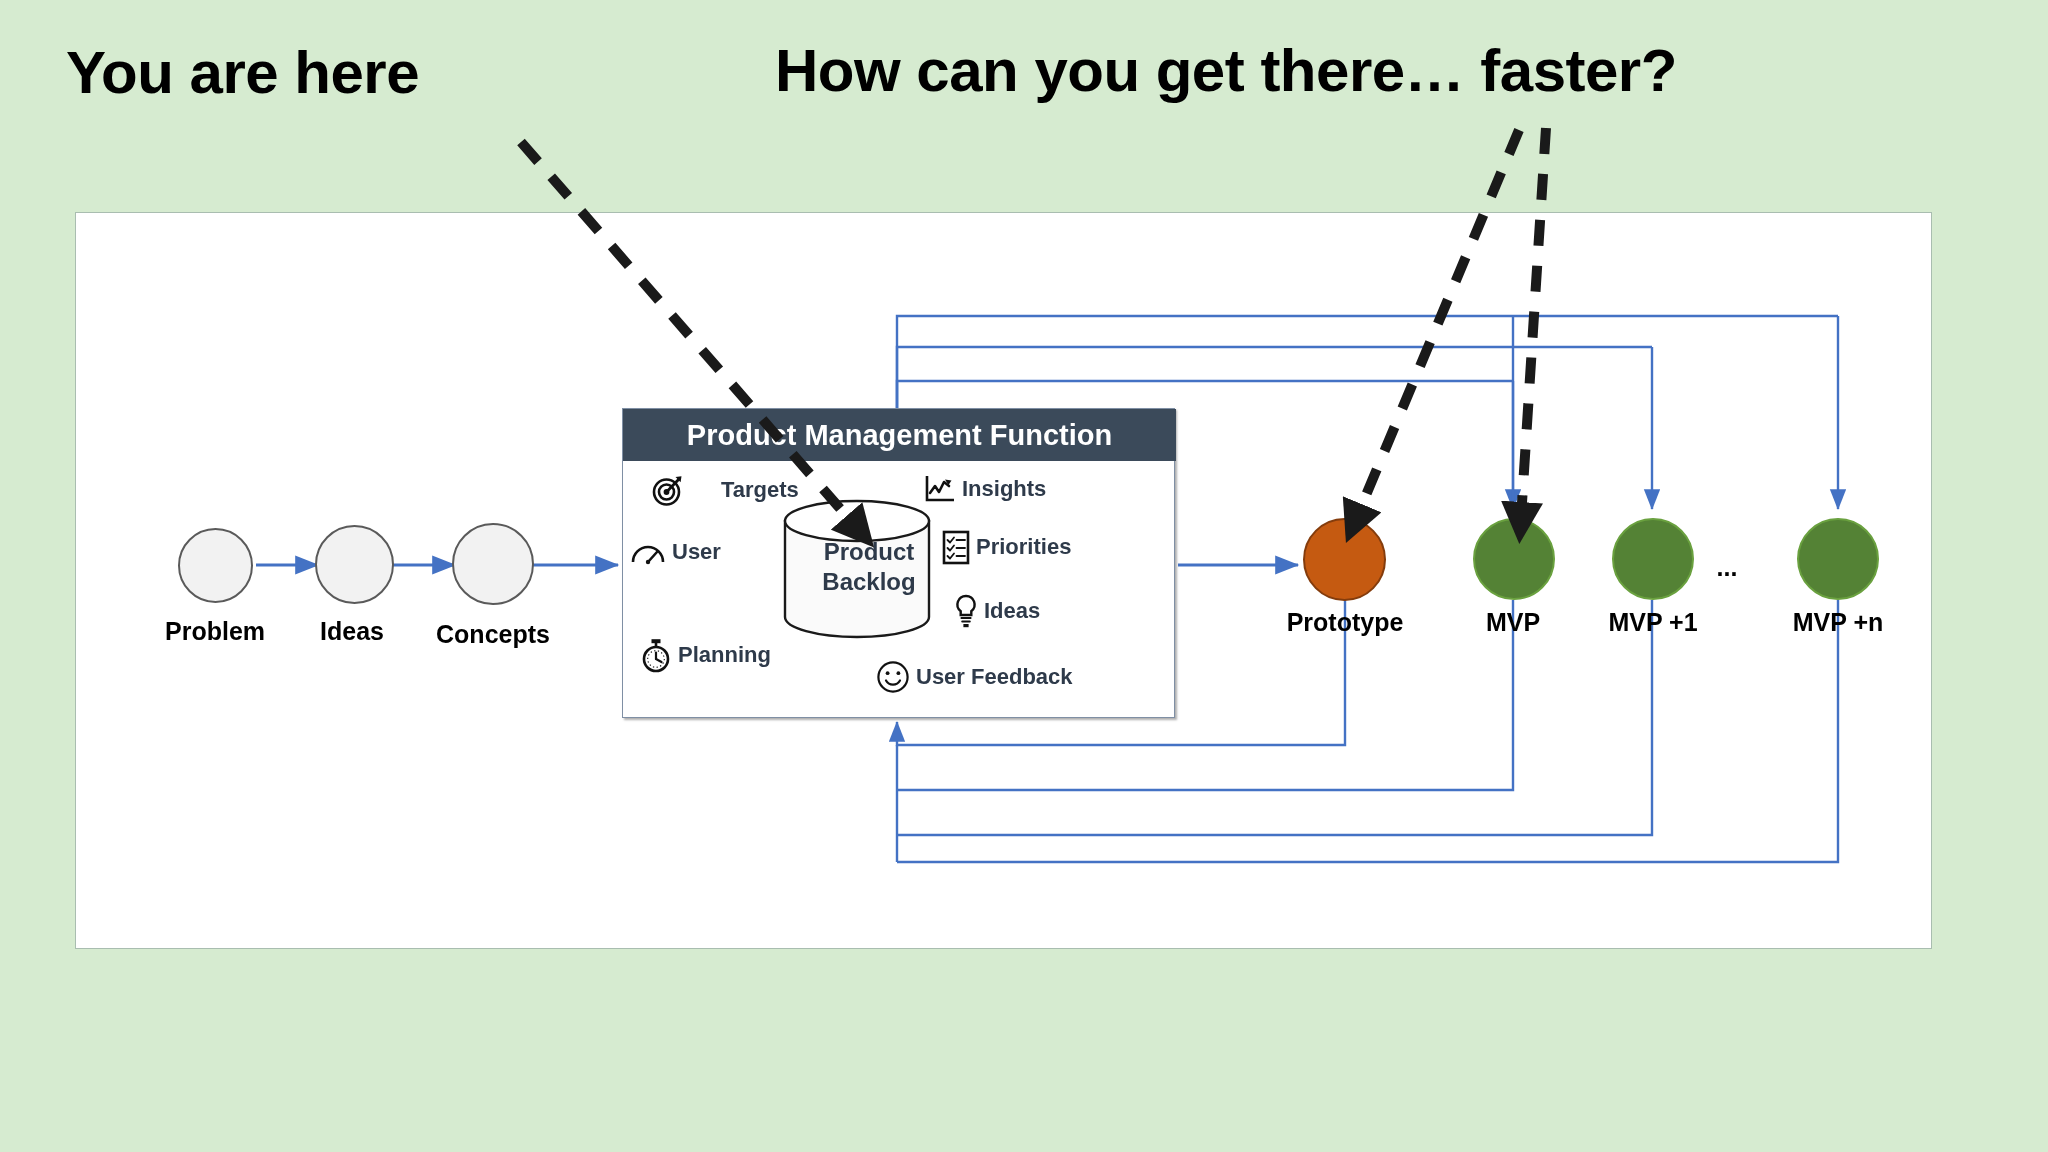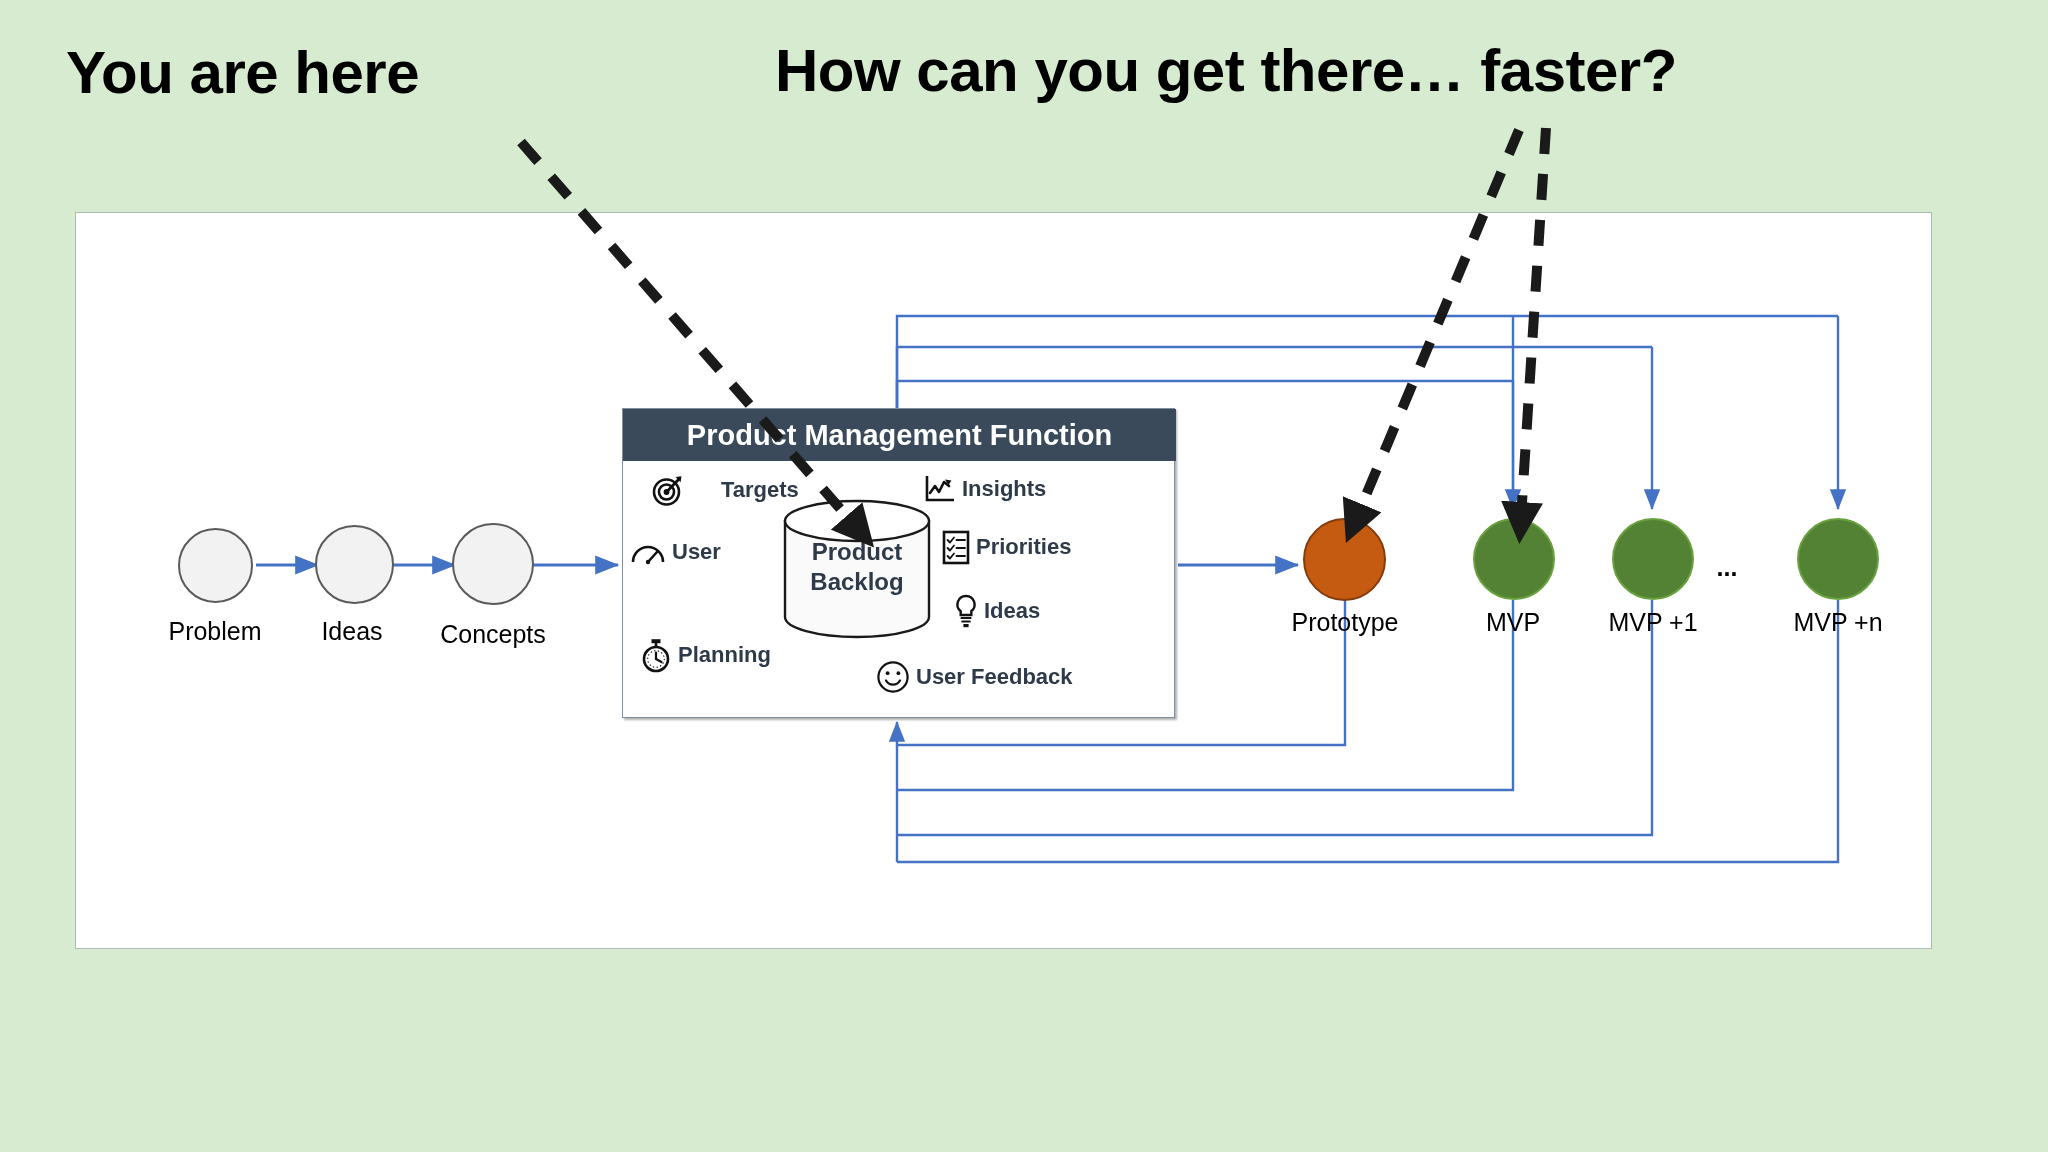--- a/index.html
+++ b/index.html
@@ -36,21 +36,21 @@
   .layer{position:absolute;left:0;top:0;width:2048px;height:1152px;pointer-events:none;}
 
   
   .node{position:absolute;border-radius:50%;box-sizing:border-box;}
   .node-grey{background:#F2F2F2;border:2px solid #5A5A5A;}
   .node-orange{background:#C55A11;border:2px solid #843C0C;}
   .node-green{background:#548235;border:2px solid #6AA13F;}
 
   .node-label{
     position:absolute;
-    font-size:25px;font-weight:normal;color:#000;
+    font-size:25px;font-weight:bold;color:#000;
     text-align:center;white-space:nowrap;
     transform:translateX(-50%);
   }
   .ellipsis-label{
     position:absolute;font-size:25px;font-weight:bold;color:#000;
     transform:translateX(-50%);
   }
 
   
   #pm-box{
@@ -84,21 +84,21 @@
   #pm-item-kpis      { left:6px;   top:76px; }
   #pm-item-planning  { left:16px;  top:176px;}
   #pm-item-insights  { left:300px; top:12px; }
   #pm-item-priorities{ left:318px; top:68px;text-align:center; }
   #pm-item-ideas     { left:330px; top:132px;}
   #pm-item-feedback  { left:252px; top:186px;margin-top:12px;}
 
   
   #backlog-cylinder{position:absolute;left:158px;top:38px;width:152px;height:140px;}
   #backlog-label{
-    position:absolute;left:158px;top:76px;width:152px;
+    position:absolute;left:170px;top:76px;width:152px;
     text-align:center;color:#2E3A4A;font-size:24px;font-weight:bold;
     line-height:30px;
   }
 </style>
 </head>
 <body>
 
 <div id="root">
 
   <div id="white-panel"></div>

